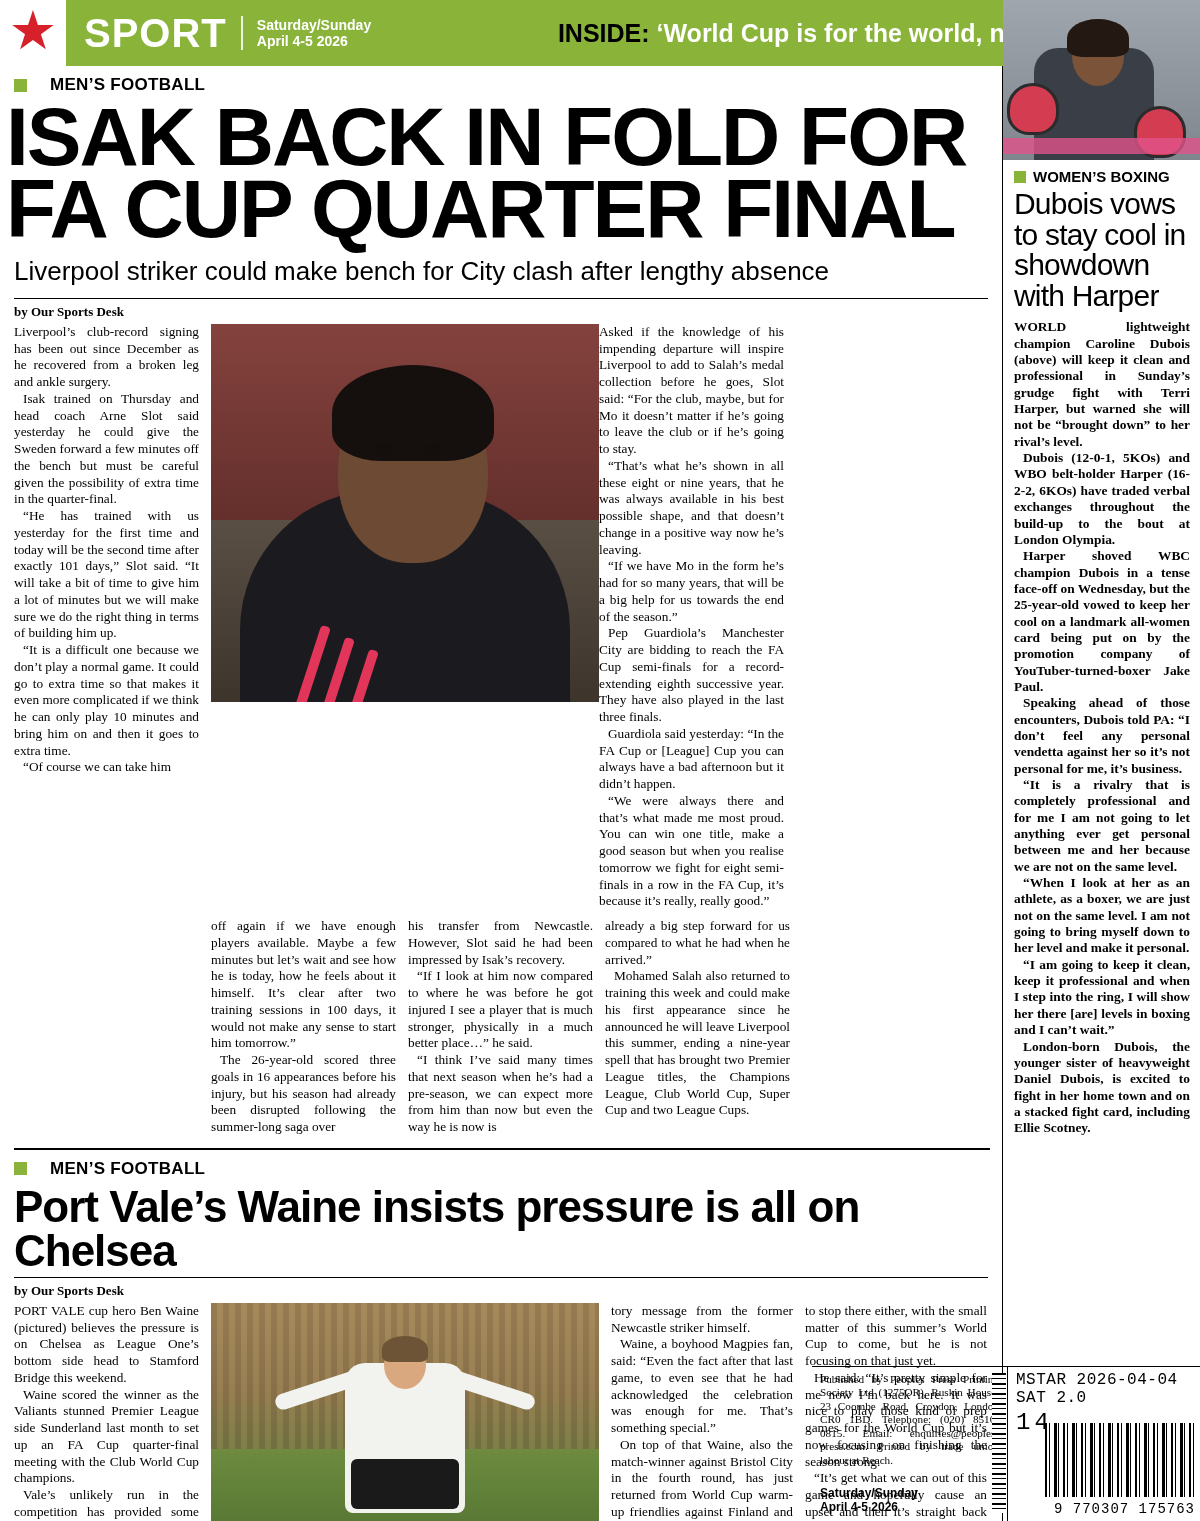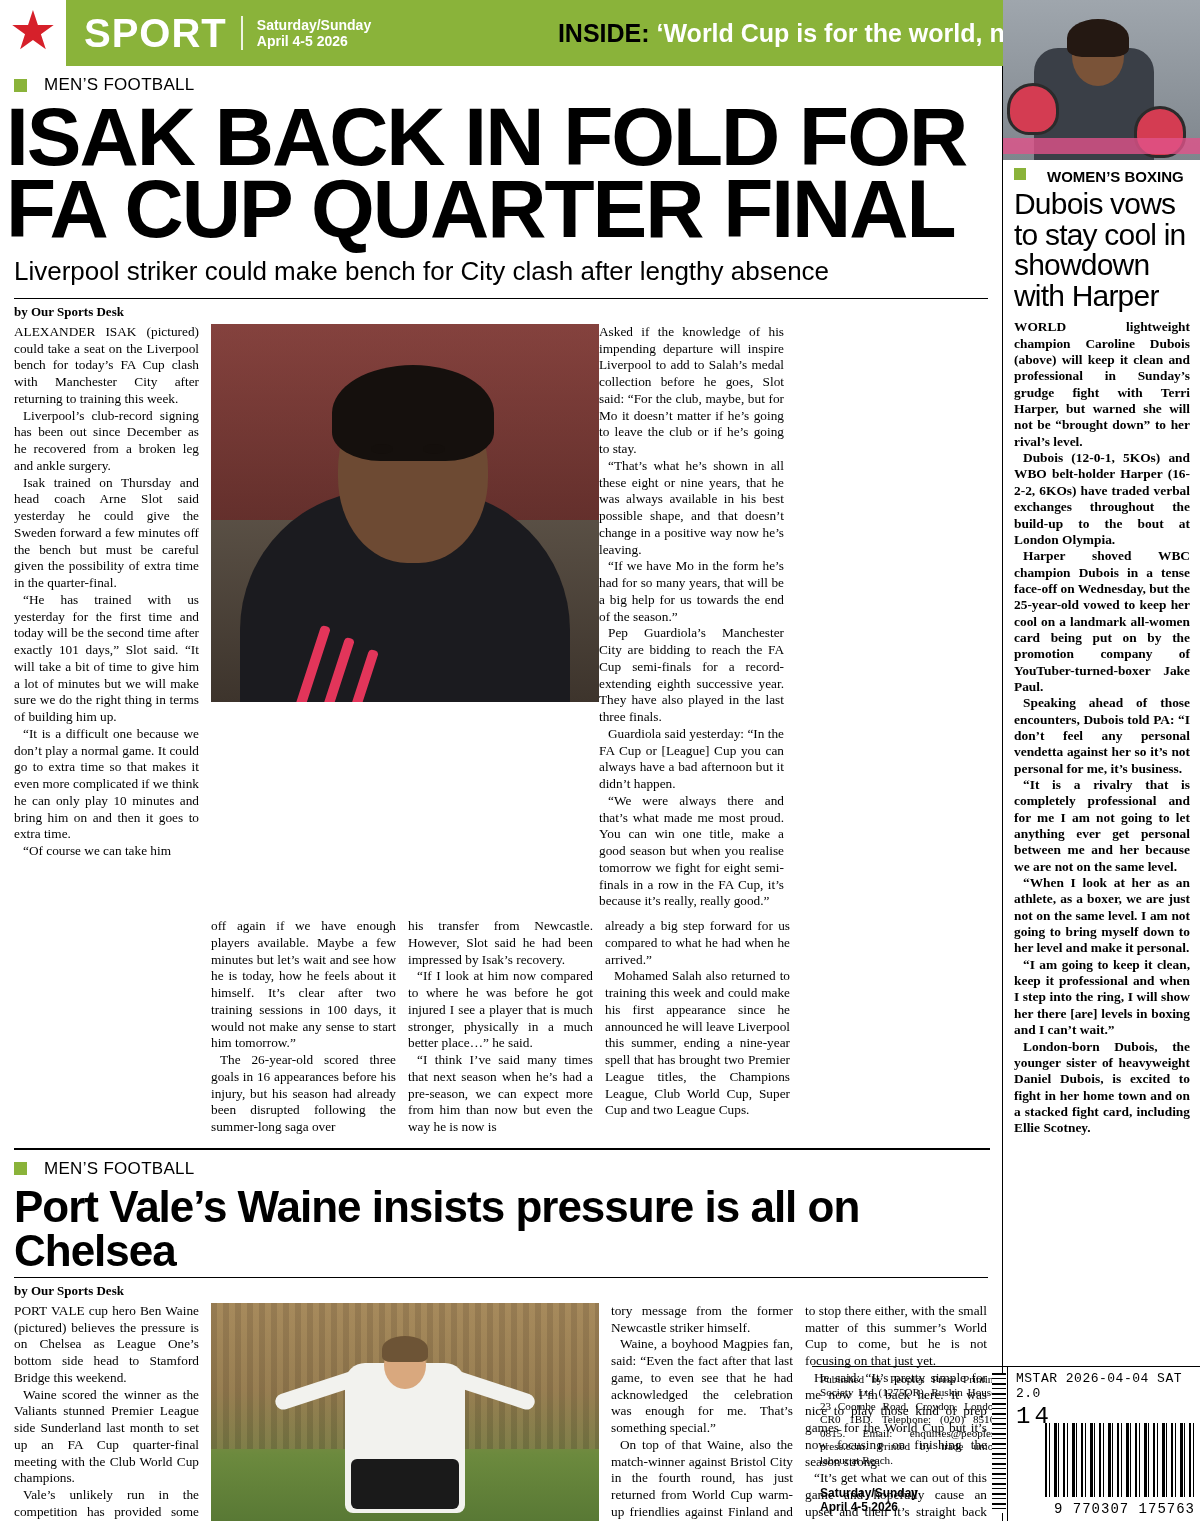--- a/index.html
+++ b/index.html
@@ -75,23 +75,23 @@
   .right-col {
     width: 198px;
     border-left: 1px solid #000;
     padding: 0;
     position: relative;
   }
 
   
   .kicker {
     display: flex; align-items: center;
-    gap: 17px;
-    font-family: "Liberation Sans", sans-serif;
-    font-weight: normal;
+    gap: 23px;
+    font-family: "Liberation Sans", sans-serif;
+    font-weight: bold;
     font-size: 17px;
     letter-spacing: 0.3px;
     padding: 9px 0 4px 14px;
   }
   .kicker .sq { width: 13px; height: 13px; background: #8ab33a; display:inline-block; }
 
   
   .lead-head {
     font-family: "Liberation Sans", sans-serif;
     font-weight: bold;
@@ -190,21 +190,21 @@
   .box-bg { position:absolute; inset:0; background: linear-gradient(180deg,#9fa6ad 0%, #7f868d 100%); }
   .box-body { position:absolute; left:46%; top:30%; width:120px; height:130px; transform:translateX(-50%); background:#3a3f47; border-radius:24px 24px 0 0;}
   .box-head { position:absolute; left:48%; top:16%; width:52px; height:60px; transform:translateX(-50%); background:#7a5338; border-radius:50%;}
   .box-hair { position:absolute; left:48%; top:12%; width:62px; height:38px; transform:translateX(-50%); background:#241812; border-radius:50% 50% 24% 24%;}
   .glove { position:absolute; width:52px; height:52px; background:#d43c52; border-radius:50% 50% 42% 42%; border:3px solid #2b2b2b;}
   .glove.l { left:4px; top:52%; }
   .glove.r { right:14px; top:66%; }
   .pink-band { position:absolute; left:0; bottom:6px; width:100%; height:16px; background:#e0538a; opacity:.8;}
 
   .rc-kicker {
-    display:flex; align-items:flex-start; gap:21px;
+    display:flex; align-items:center; gap:7px;
     font-family: "Liberation Sans", sans-serif;
     font-weight: bold; font-size: 15px;
     padding: 8px 0 4px 0;
   }
   .rc-kicker .sq { width:12px; height:12px; background:#8ab33a; }
   .rc-head {
     font-family: "Liberation Sans", sans-serif;
     font-size: 30px;
     line-height: 1.02;
     letter-spacing: -0.8px;
@@ -233,21 +233,21 @@
   .pub-left {
     width: 196px;
     padding: 6px 8px 0 8px;
     border-right: 1px solid #000;
     font-size: 11.2px;
     line-height: 1.2;
   }
   .pub-right { width: 191px; padding: 4px 6px 0 8px; position: relative; }
   .mstar-line {
     font-family: "Liberation Mono", monospace;
-    font-size: 13px;
+    font-size: 16px;
     letter-spacing: 0.5px;
   }
   .pagenum {
     font-family: "Liberation Mono", monospace;
     font-size: 24px;
     letter-spacing: 4px;
     text-align: left;
     padding-right: 4px;
     margin-top: 2px;
   }
@@ -309,21 +309,20 @@
       <div>FA CUP QUARTER FINAL</div>
     </div>
 
     <div class="lead-sub">Liverpool striker could make bench for City clash after lengthy absence</div>
     <div class="rule-thin"></div>
     <div class="byline">by Our Sports Desk</div>
 
     <div class="story">
 
       <div class="col">
-        <p>ALEXANDER ISAK (pictured) could take a seat on the Liverpool bench for today’s FA Cup clash with Manchester City after returning to training this week.</p>
         <p>Liverpool’s club-record signing has been out since December as he recovered from a broken leg and ankle surgery.</p>
         <p>Isak trained on Thursday and head coach Arne Slot said yesterday he could give the Sweden forward a few minutes off the bench but must be careful given the possibility of extra time in the quarter-final.</p>
         <p>“He has trained with us yesterday for the first time and today will be the second time after exactly 101 days,” Slot said. “It will take a bit of time to give him a lot of minutes but we will make sure we do the right thing in terms of building him up.</p>
         <p>“It is a difficult one because we don’t play a normal game. It could go to extra time so that makes it even more complicated if we think he can only play 10 minutes and bring him on and then it goes to extra time.</p>
         <p>“Of course we can take him</p>
       </div>
 
       <div style="width:776px;">
         <div style="display:flex; ">
           <div class="lead-photo">

